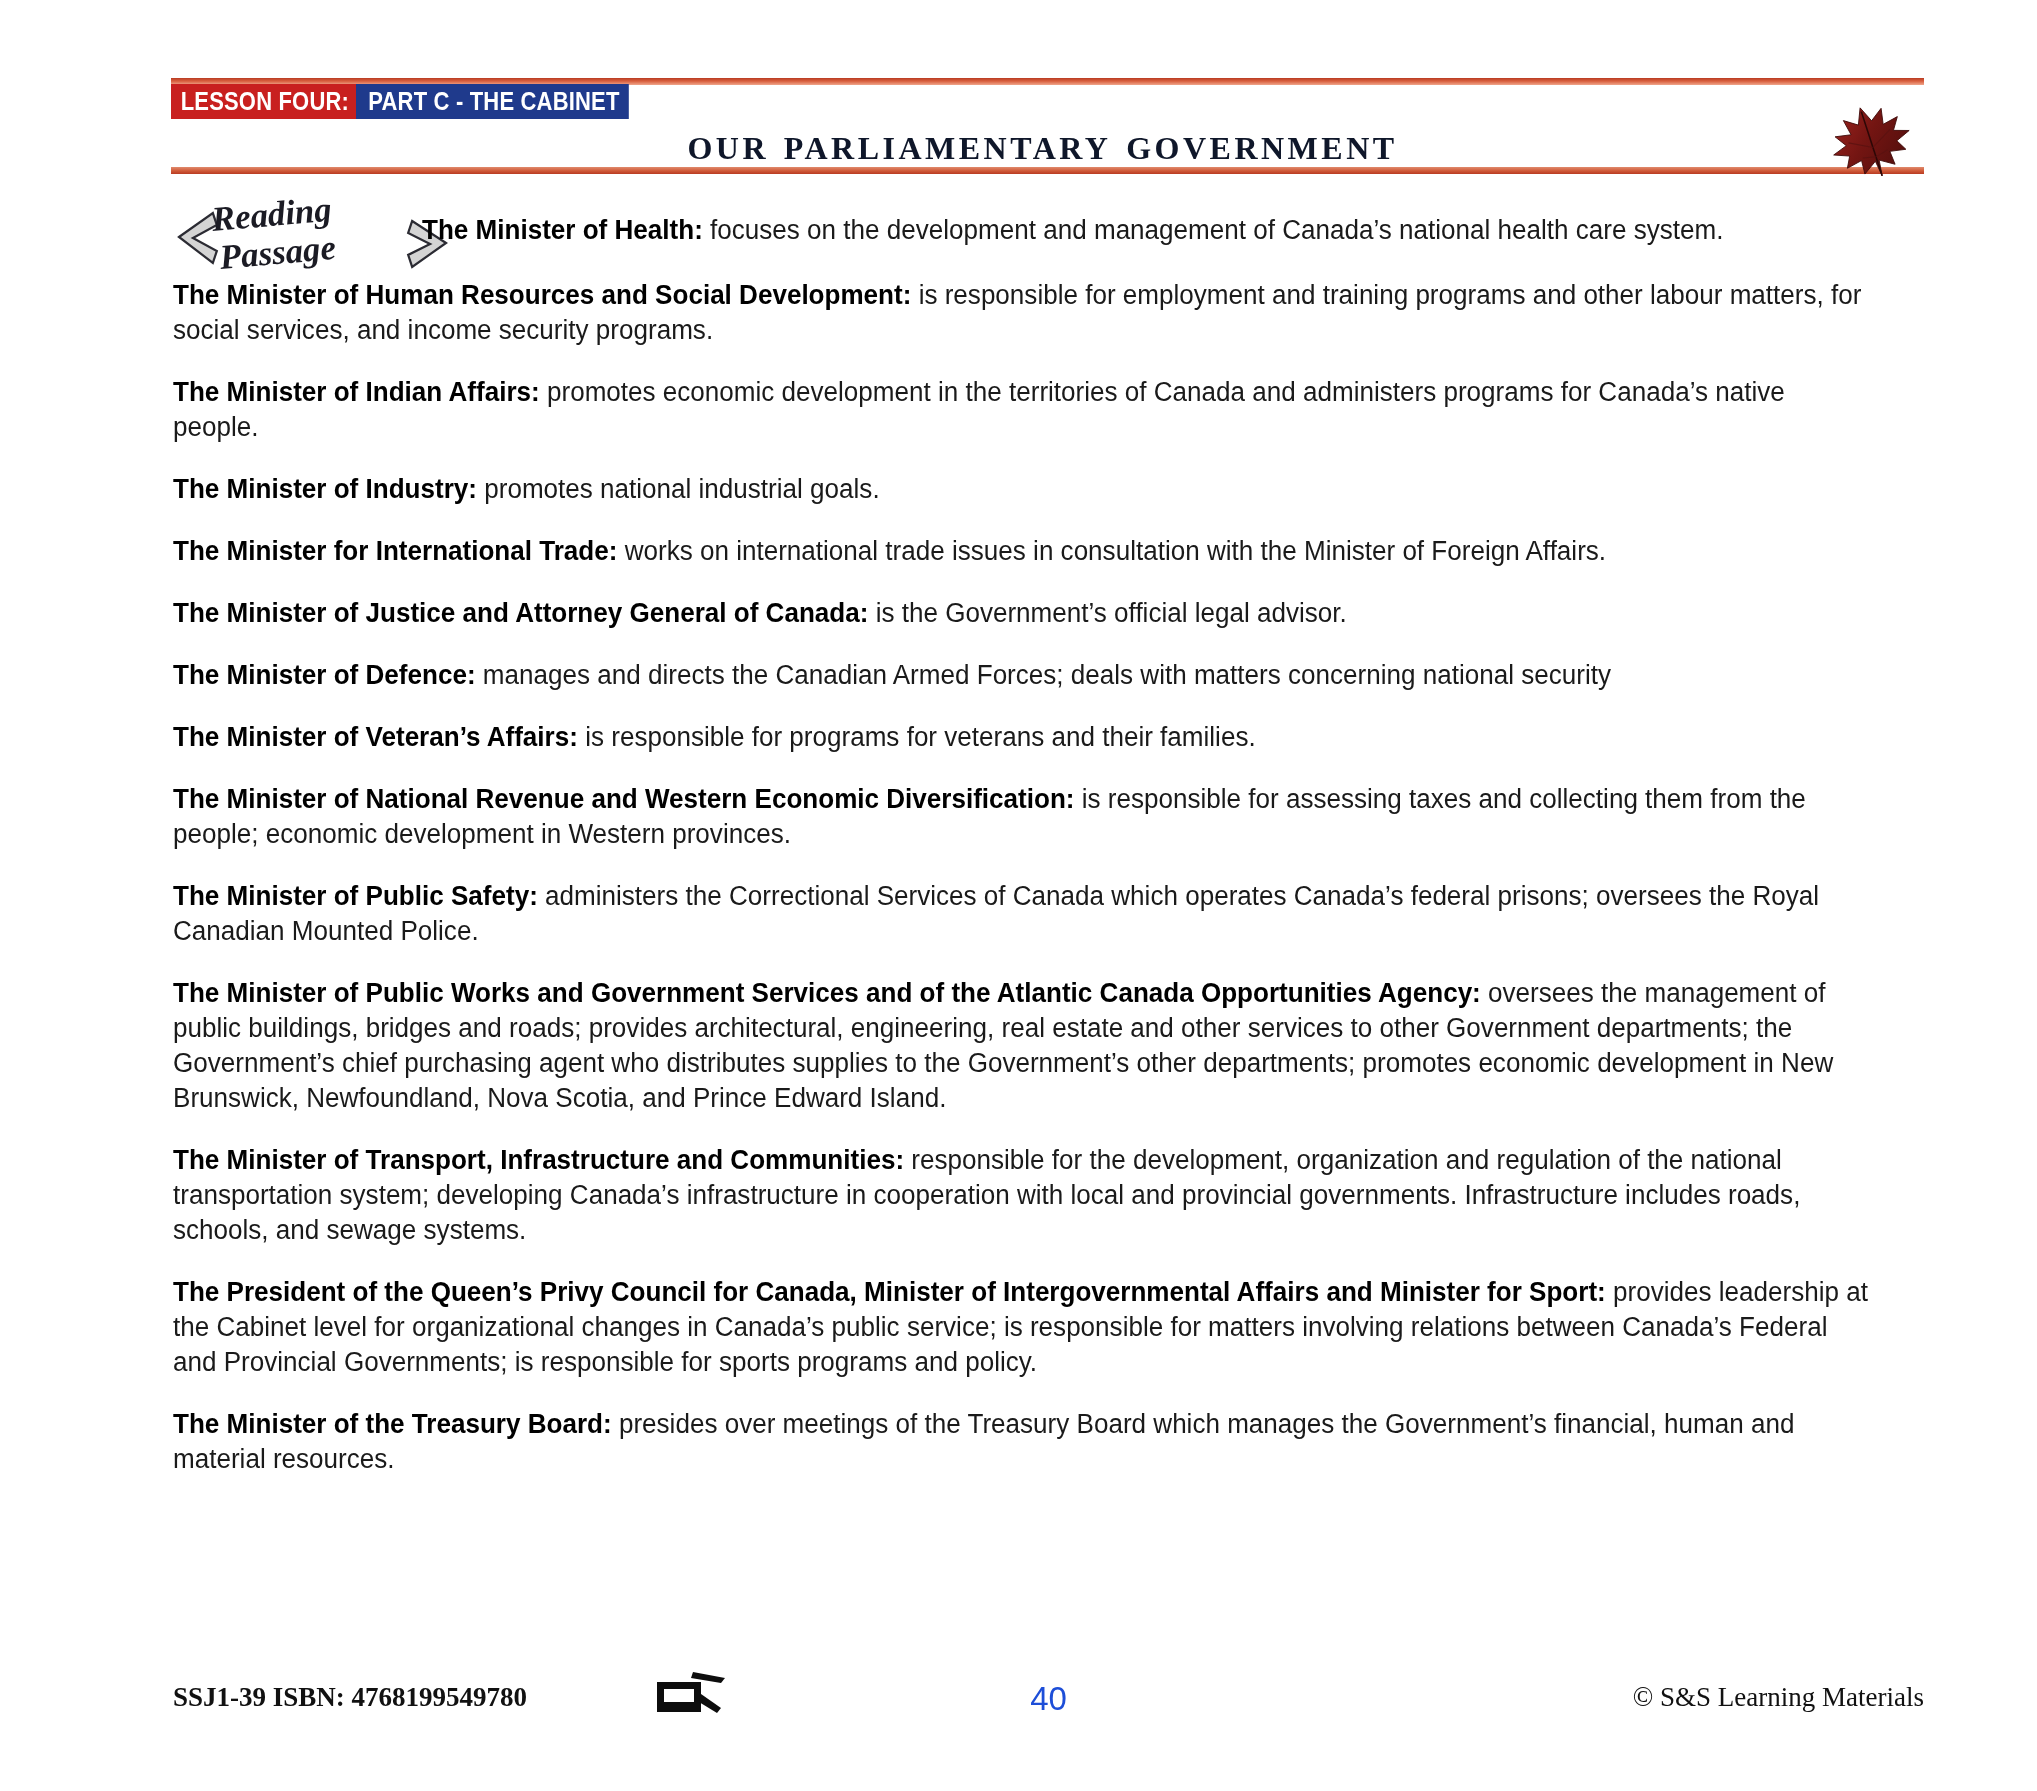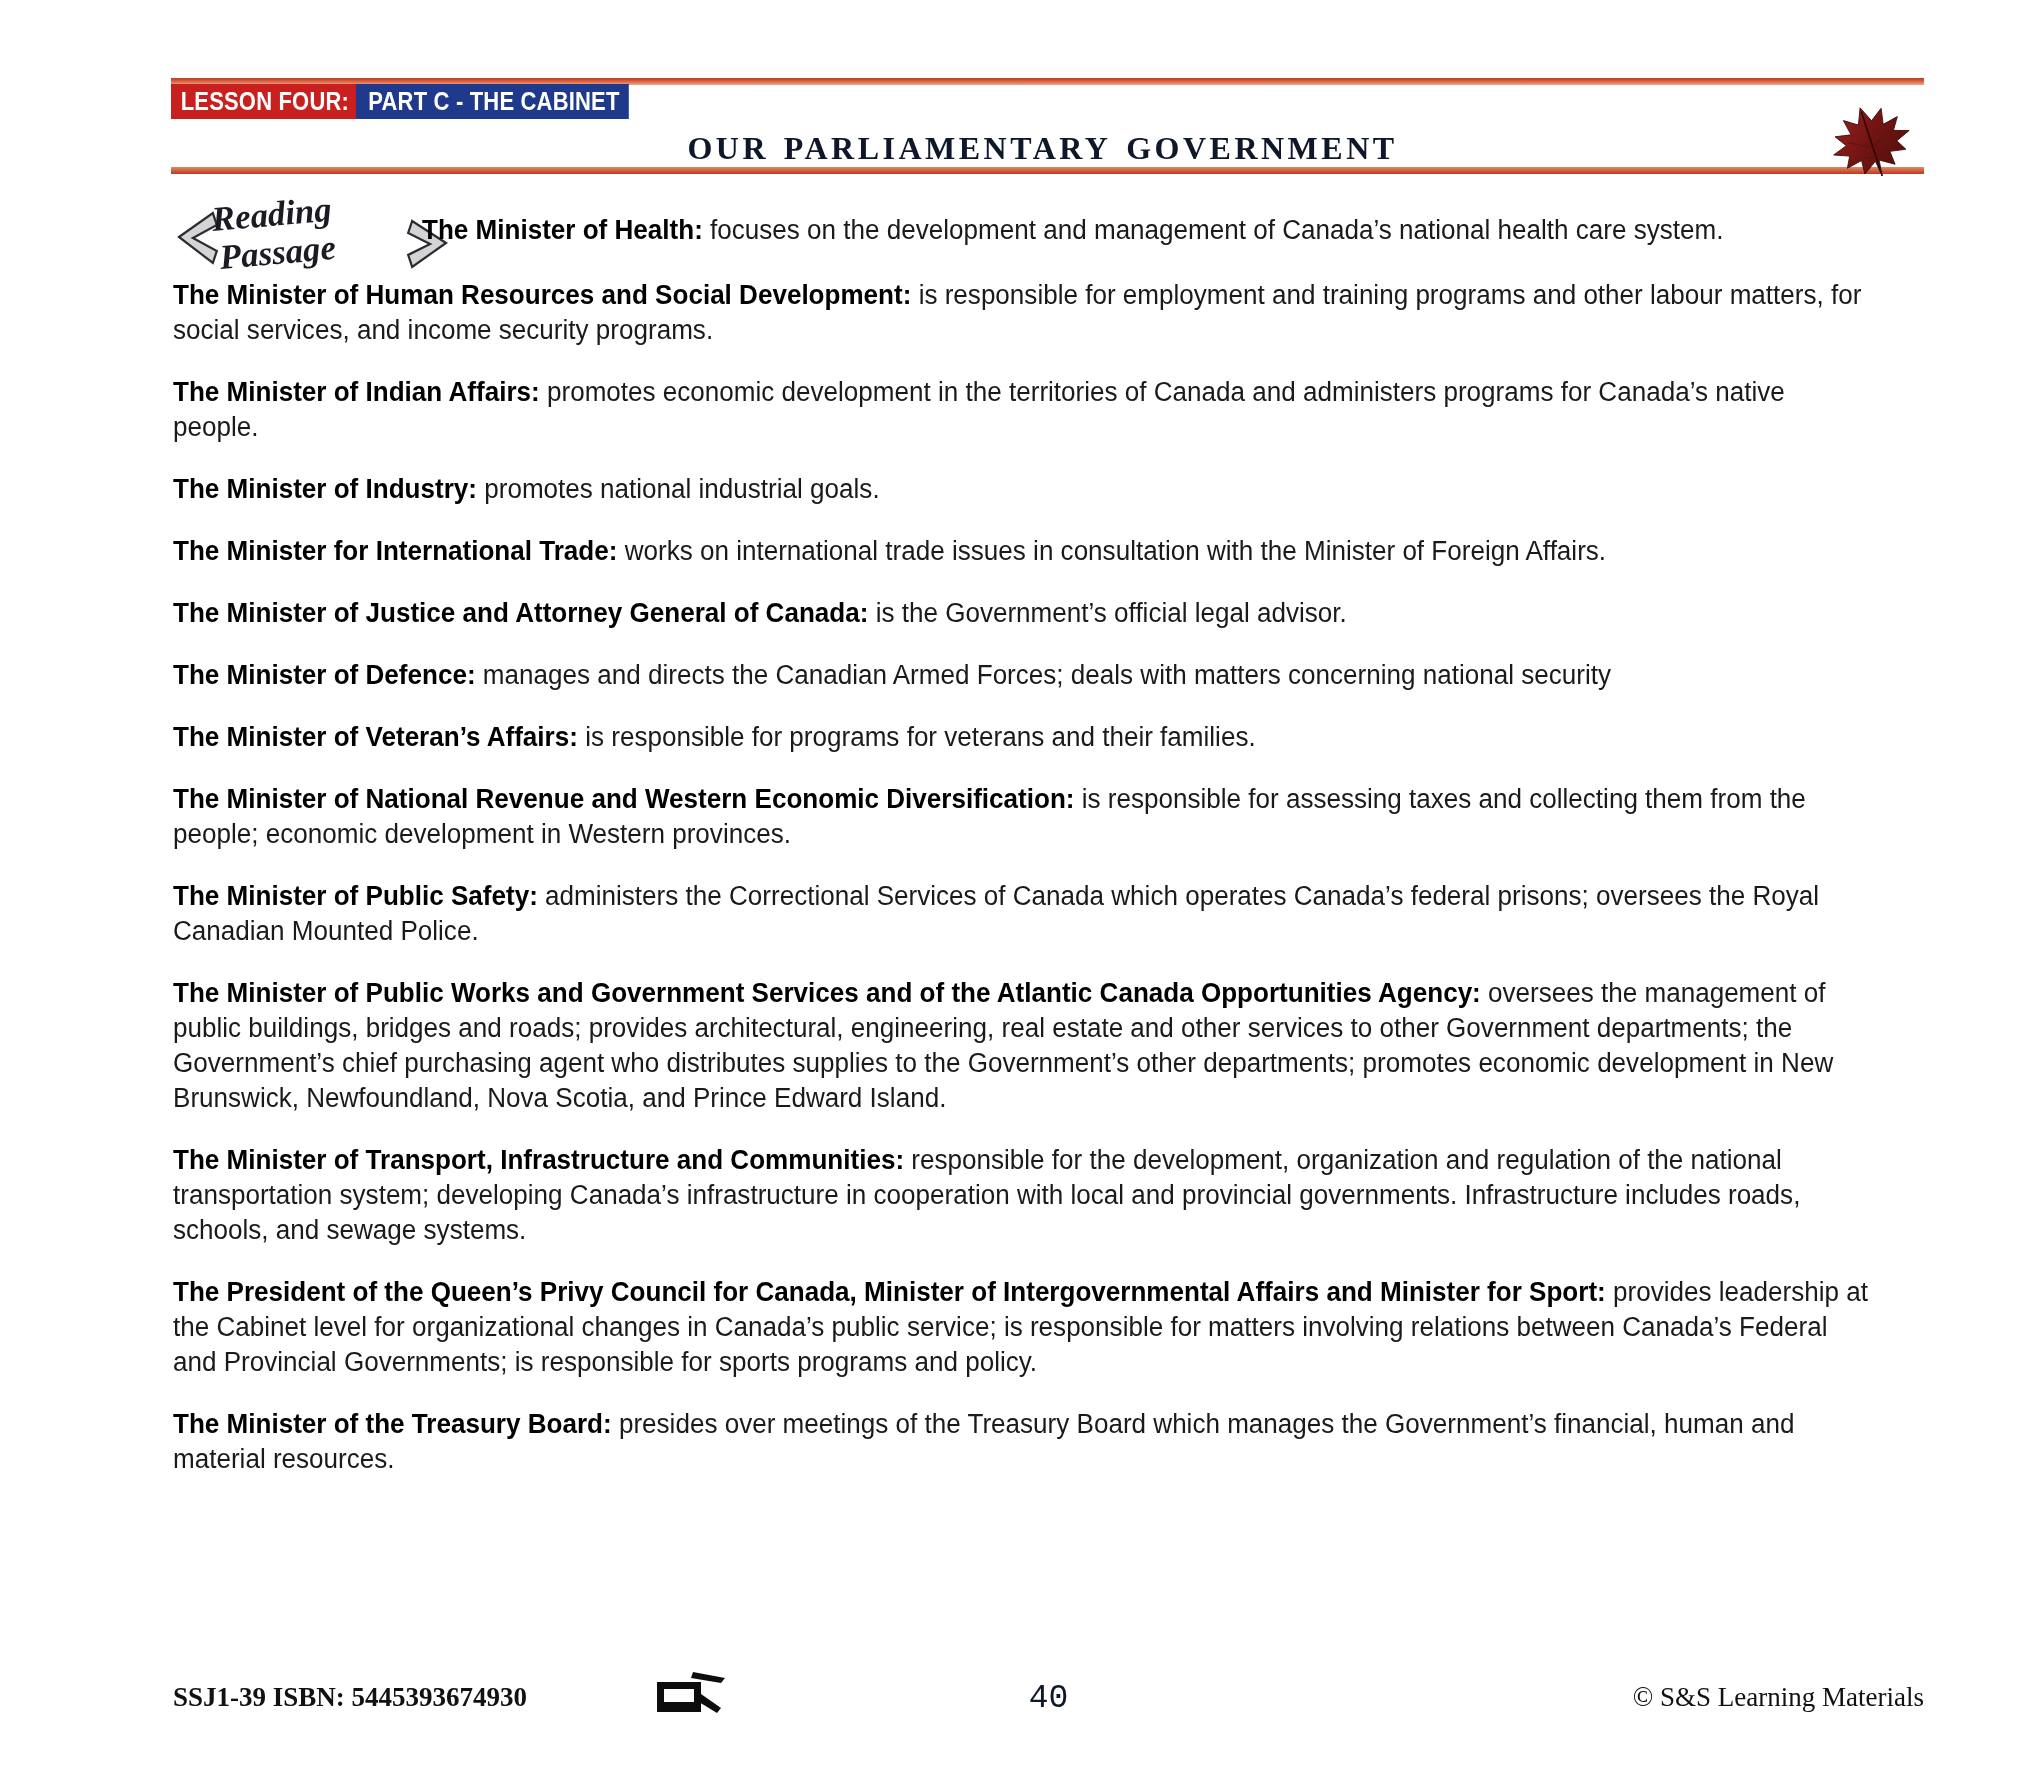--- a/index.html
+++ b/index.html
@@ -165,23 +165,23 @@
     top: -12px;
     width: 78px;
     height: 52px;
   }
   .footer-center {
     position: absolute;
     left: 0;
     right: 0;
     top: -2px;
     text-align: center;
-    font-family: Liberation Mono, monospace;
+    font-family: Liberation Sans, sans-serif;
     font-size: 33px;
-    color: #0f172a;
+    color: #1d4ed8;
   }
   .footer-right {
     position: absolute;
     right: 0;
     top: 0;
     font-family: "Liberation Serif", serif;
     font-weight: normal;
     font-size: 27px;
     color: #111111;
     white-space: nowrap;
@@ -276,21 +276,21 @@
     </p>
     <p class="para">
       <b>The President of the Queen’s Privy Council for Canada, Minister of Intergovernmental Affairs and Minister for Sport:</b><span> provides leadership at the Cabinet level for organizational changes in Canada’s public service; is responsible for matters involving relations between Canada’s Federal and Provincial Governments; is responsible for sports programs and policy.</span>
     </p>
     <p class="para">
       <b>The Minister of the Treasury Board:</b><span> presides over meetings of the Treasury Board which manages the Government’s financial, human and material resources.</span>
     </p>
   </div>
 
   <div class="footer">
-    <div class="footer-left">SSJ1-39  ISBN: 5445393674930</div>
+    <div class="footer-left">SSJ1-39  ISBN: 4768199549780</div>
 
     <svg class="footer-icon" viewBox="0 0 78 52">
       <polygon points="42,2 74,8 70,13 40,8" fill="#0d0d0d"></polygon>
       <rect x="6" y="12" width="44" height="30" fill="#0d0d0d"></rect>
       <rect x="13" y="19" width="30" height="13" fill="#ffffff"></rect>
       <polygon points="50,24 70,38 66,43 48,32" fill="#0d0d0d"></polygon>
     </svg>
 
     <div class="footer-center">40</div>
 

